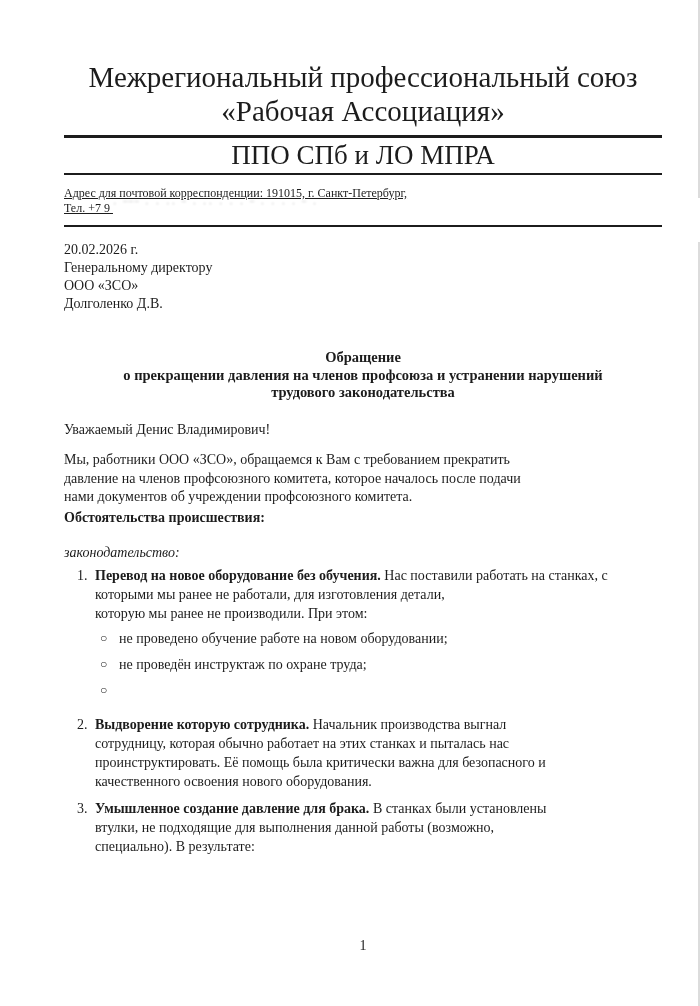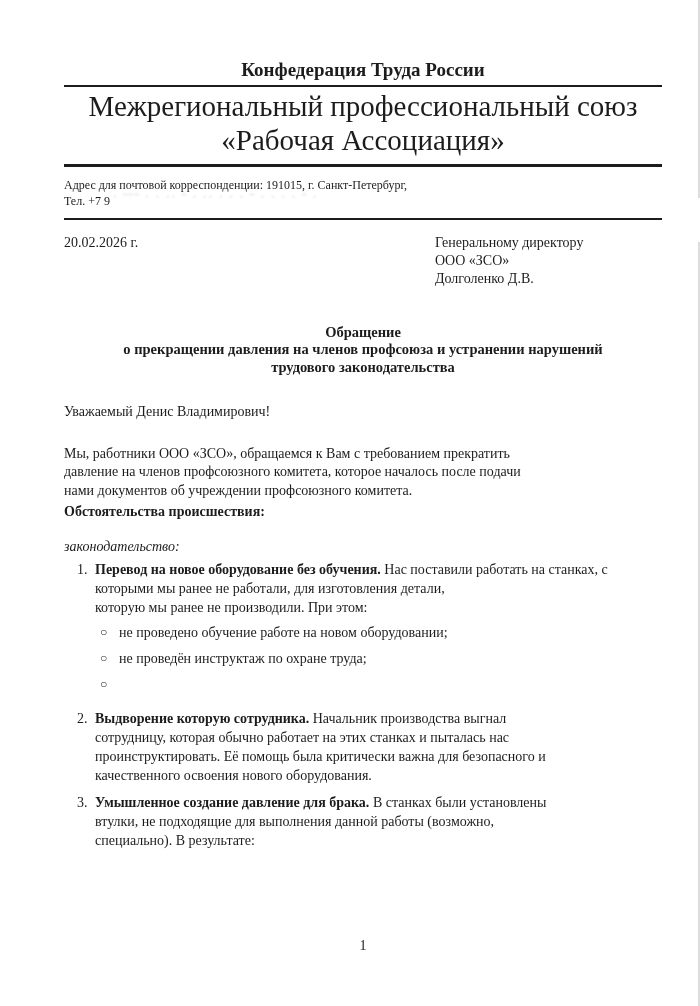--- a/index.html
+++ b/index.html
@@ -30,41 +30,41 @@
   .org-main{
     font-size:29px;text-align:center;line-height:1.18;white-space:pre;
     padding:2px 0 7px;border-bottom:3px solid var(--rule);
   }
   .org-sub{
     font-size:27px;text-align:center;line-height:1.12;
     padding:2px 0;border-bottom:2px solid var(--rule);
   }
   .address{
     margin-top:11px;font-size:12px;line-height:1.28;
-    padding-bottom:9px;border-bottom:2px solid var(--rule);
+    padding-bottom:9px;border-bottom:2px solid var(--rule);text-decoration:underline;
   }
   .redacted{
     display:inline-block;
     filter:blur(1.1px);
     opacity:.42;
     letter-spacing:2px;
     font-size:11px;
     transform:translateY(-2px);
   }
   .meta-row{
-    margin-top:14px;display:flex;justify-content:space-between;line-height:1.28;
+    margin-top:14px;display:flex;justify-content:space-between;line-height:1.28;flex-direction:column;
   }
   .recipient{white-space:pre;width:227px;}
   .subject{
     margin-top:36px;font-size:14.5px;font-weight:bold;text-align:center;
     line-height:1.22;white-space:pre;
   }
-  .greeting{margin-top:27px;}
+  .greeting{margin-top:20px;}
   .para{line-height:1.32;white-space:pre;}
-  .intro{margin-top:25px;}
+  .intro{margin-top:13px;}
   .section-heading{margin-top:4px;font-weight:bold;}
   .circumstances{margin-top:8px;}
   .circumstances-tail{margin-top:18px;font-style:italic;}
   .olist{margin:3px 0 0 13px;padding:0;list-style:none;}
   .olist-item{display:flex;}
   .olist-item + .olist-item{margin-top:8px;}
   .num{width:18px;flex-shrink:0;line-height:1.36;}
   .li-content{flex:1;}
   .li-text{white-space:pre;line-height:1.36;}
   .lead{font-weight:bold;}
@@ -76,23 +76,23 @@
   }
 </style>
 </head>
 <body>
 
 <div class="page">
   <div class="page-edge seg-top"></div>
   <div class="page-edge seg-bottom"></div>
 
   <header>
-    <div class="org-top">Конфедерация Труда России</div>
     <div class="org-main">Межрегиональный профессиональный союз
 «Рабочая Ассоциация»</div>
+    <div class="org-sub">ППО СПб и ЛО МПРА</div>
     <div class="address">
       <div>Адрес для почтовой корреспонденции: 191015, г. Санкт-Петербург,</div>
       <div><span>Тел. +7 9</span> <span class="redacted">˙ ‾‾‾ ˙ ˙ ˙˙ ‾ ˙ ˙˙ ˙ ˙ ˙ ‾ ˙ ˙ ˙ ˙ ‾ ˙</span></div>
     </div>
   </header>
 
   <section class="meta-row">
     <div class="date">20.02.2026 г.</div>
     <div class="recipient">Генеральному директору
 ООО «ЗСО»

